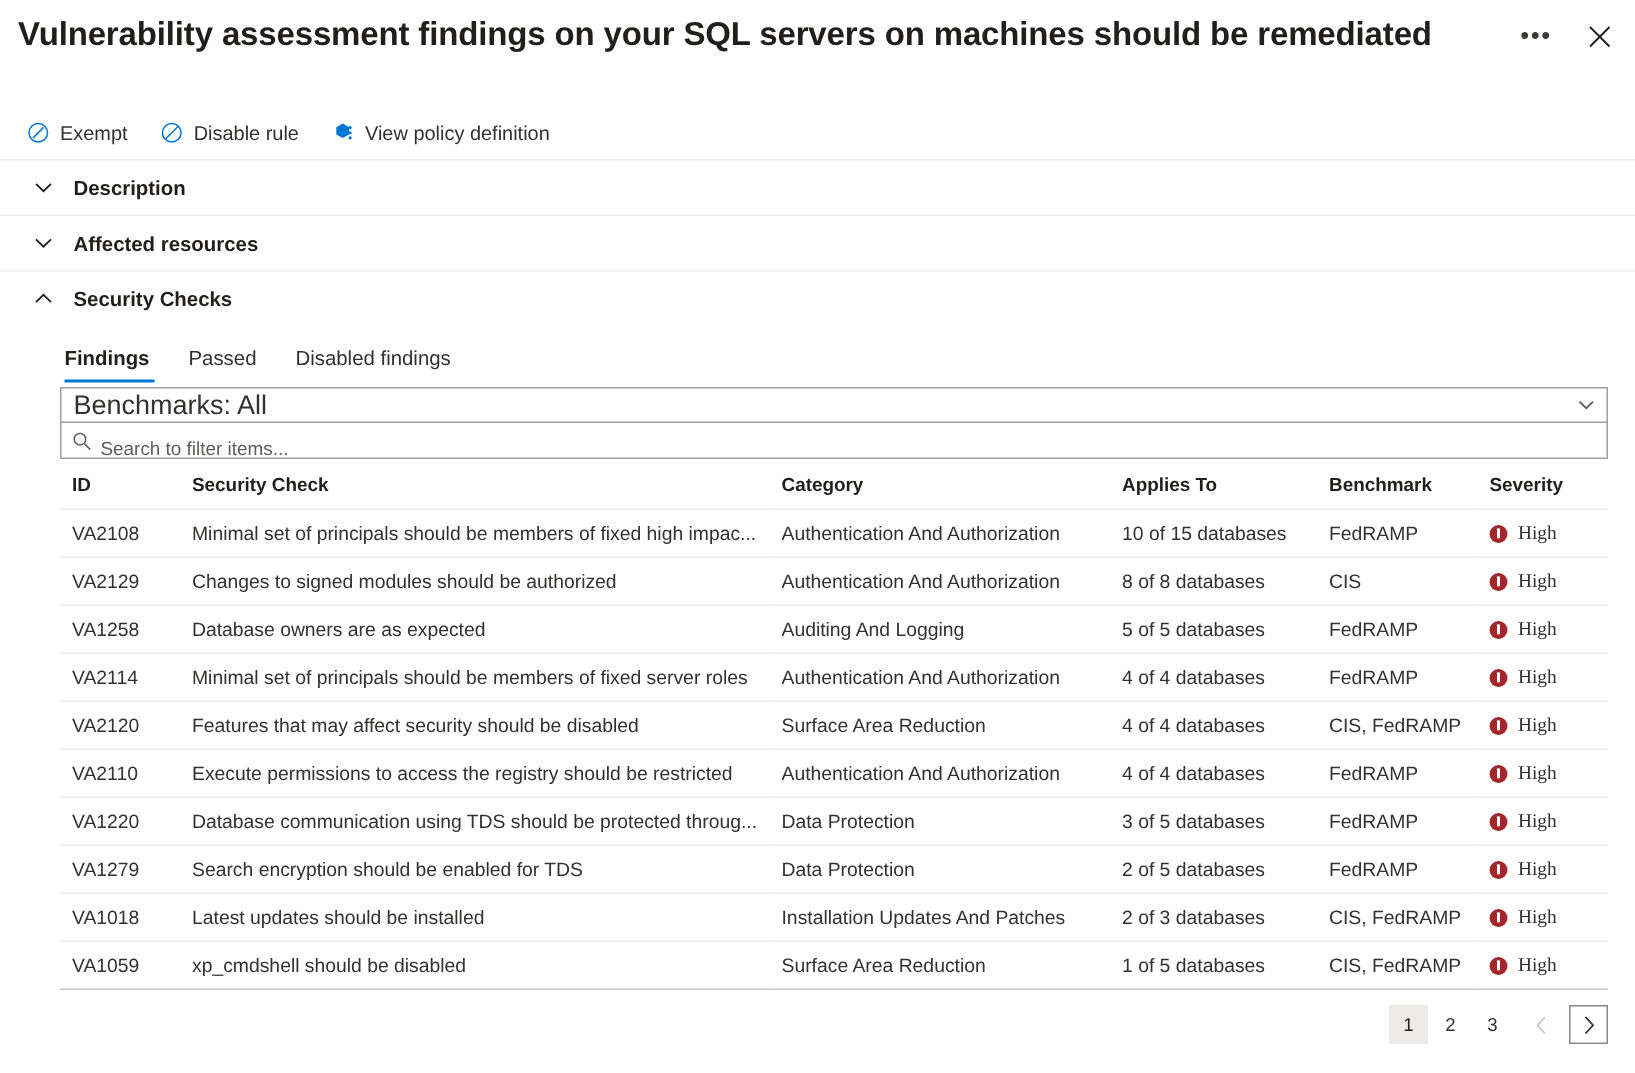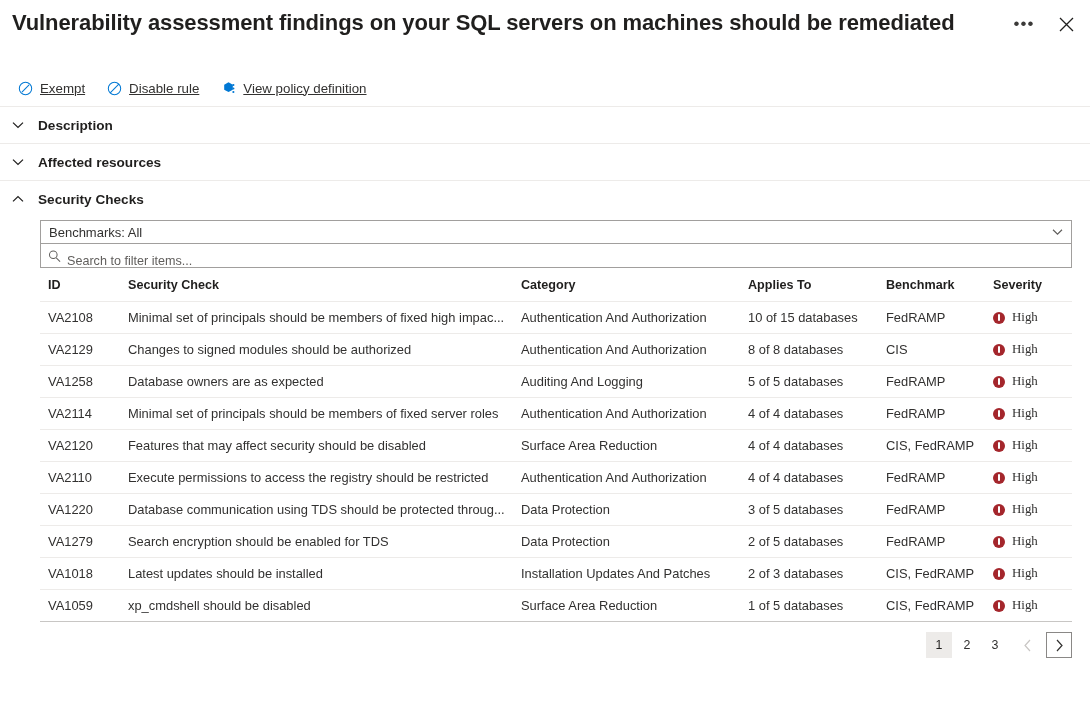--- a/index.html
+++ b/index.html
@@ -73,32 +73,31 @@
     align-items: center;
     gap: 7px;
     background: none;
     border: none;
     cursor: pointer;
     padding: 2px 0;
     font-family: "Liberation Sans", sans-serif;
     font-size: 13.3px;
     color: #323130;
     white-space: nowrap;
-    text-decoration: underline;
   }
   .cmd .gi { display: flex; align-items: center; color: #0078d4; }
   .cmd .gi svg { display: block; }
 
   
   .section {
     border-top: 1px solid #edebe9;
     height: 37px;
     display: flex;
     align-items: center;
-    padding-left: 12px;
+    padding-left: 23px;
     cursor: pointer;
     gap: 14px;
   }
   .chev {
     width: 12px;
     height: 12px;
     display: flex;
     align-items: center;
     justify-content: center;
     color: #201f1e;
@@ -150,21 +149,21 @@
   
   .filters { margin-top: 3px; }
   .select-box {
     position: relative;
     height: 24px;
     border: 1px solid #a19f9d;
     background: #fff;
     display: flex;
     align-items: center;
     padding: 0 28px 0 8px;
-    font-size: 13px;
+    font-size: 18px;
     color: #323130;
     cursor: pointer;
     width: 100%;
   }
   .select-chevron {
     position: absolute;
     right: 8px;
     top: 50%;
     transform: translateY(-50%);
     display: flex;
@@ -377,20 +376,31 @@
   <span class="chev">
     <svg width="12" height="8" viewBox="0 0 12 8">
         <path d="M1 6.4 L6 1.6 L11 6.4" stroke="#201f1e" stroke-width="1.25" fill="none"></path>
       </svg>
   </span>
   <span class="section-title">Security Checks</span>
 </div>
 
 <div class="panel">
 
+  <div class="tabs">
+    <button class="tab active">
+      <span>Findings</span>
+    </button>
+    <button class="tab">
+      <span>Passed</span>
+    </button>
+    <button class="tab">
+      <span>Disabled findings</span>
+    </button>
+  </div>
 
   <div class="filters">
     <div class="select-box">
       <span>Benchmarks: All</span>
       <span class="select-chevron">
         <svg width="11" height="7" viewBox="0 0 11 7">
             <path d="M1 1.2 L5.5 5.6 L10 1.2" stroke="#605e5c" stroke-width="1.2" fill="none"></path>
           </svg>
       </span>
     </div>

